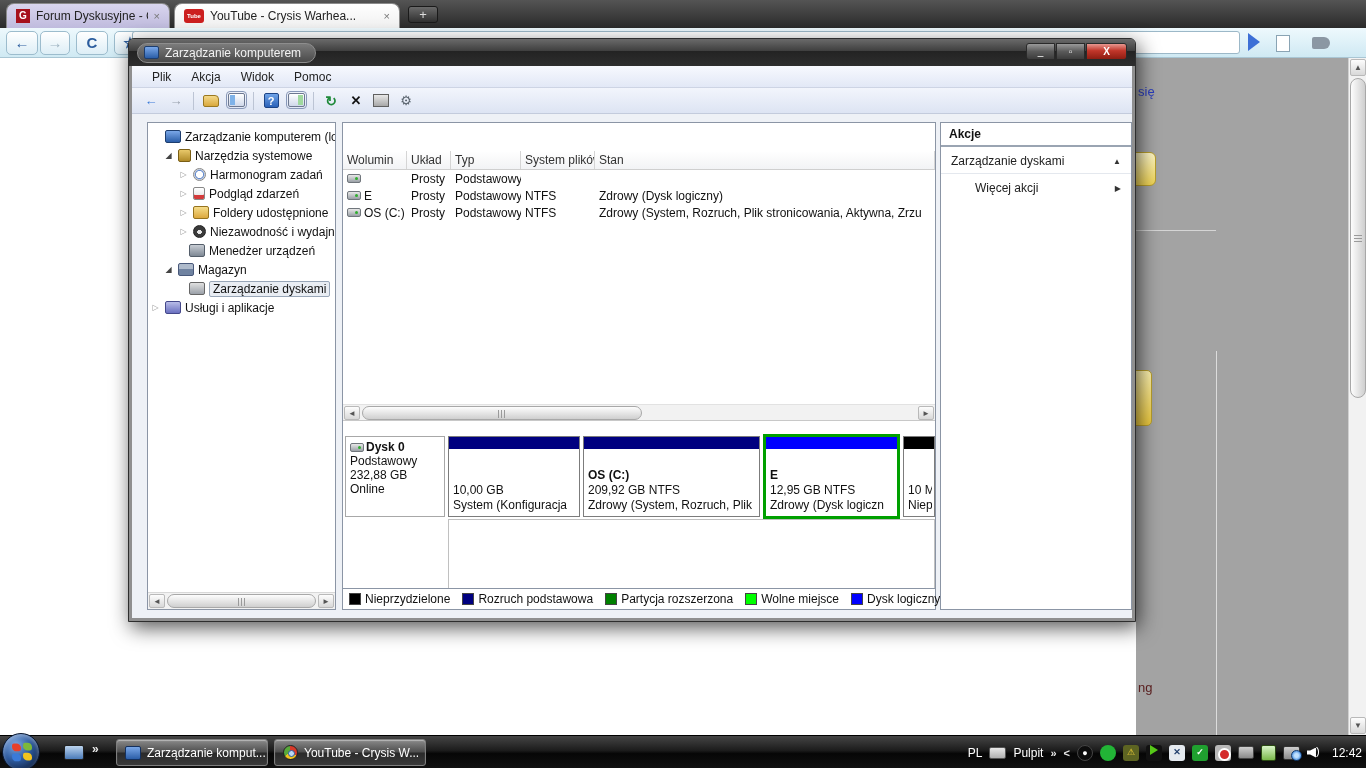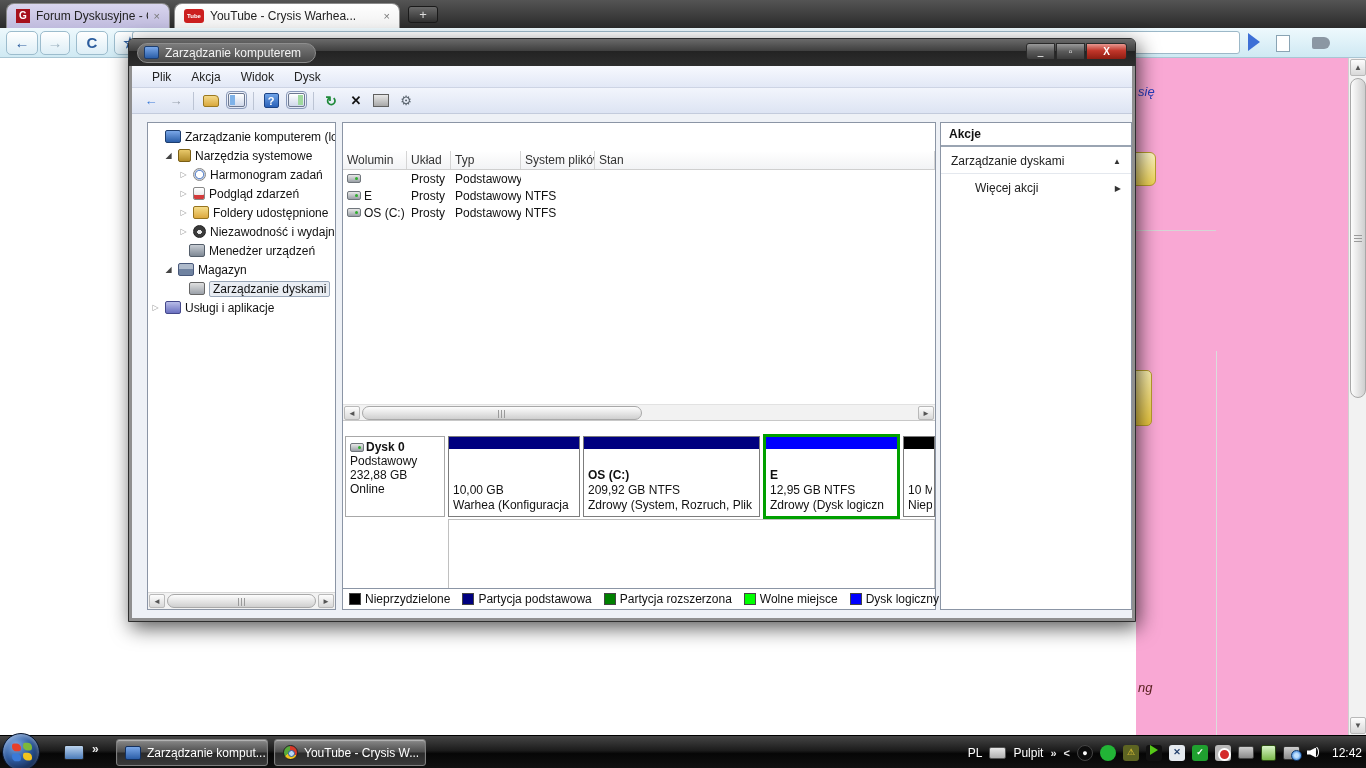--- a/index.html
+++ b/index.html
@@ -35,21 +35,21 @@
     border:1px solid #9cb8c8; border-radius:3px; font-size:12px; color:#333; padding:4px 6px;
     white-space:nowrap; overflow:hidden; z-index:1; }
   .gobtn { position:absolute; left:1248px; top:33px; width:0; height:0; z-index:1;
     border-left:12px solid #3d6fd6; border-top:9px solid transparent; border-bottom:9px solid transparent; }
   .pgicon { position:absolute; left:1276px; top:35px; width:14px; height:17px; background:#fff;
     border:1px solid #8aa4b4; z-index:1; }
   .wricon { position:absolute; left:1312px; top:37px; width:18px; height:12px; background:#8b97a3;
     border-radius:2px 6px 6px 2px; z-index:1; }
 
   .page-left { position:absolute; left:0; top:58px; width:128px; height:677px; background:#fff; }
-  .page-right { position:absolute; left:1136px; top:58px; width:212px; height:677px; background:#f9a8d4; overflow:hidden;font-style:italic; }
+  .page-right { position:absolute; left:1136px; top:58px; width:212px; height:677px; background:#a3a3a3; overflow:hidden; }
   .frag-link { position:absolute; left:2px; top:26px; color:#2a3dbd; font-size:13px; }
   .frag-btn1 { position:absolute; left:-14px; top:94px; width:34px; height:34px; border-radius:6px;
     border:1px solid #b89e2c; background:linear-gradient(#fef6c6,#f0d454); }
   .frag-hr1 { position:absolute; left:0px; top:172px; width:80px; border-top:1px solid #d5d5d5; }
   .frag-btn2 { position:absolute; left:-14px; top:312px; width:30px; height:56px; border-radius:5px;
     border:1px solid #b89e2c; background:linear-gradient(#fdf2b0,#ecc93e); }
   .frag-vline { position:absolute; left:80px; top:293px; width:1px; height:384px; background:#dcdcdc; }
   .frag-ng { position:absolute; left:2px; top:622px; color:#5a2020; font-size:13px; }
 
   .vscroll { position:absolute; left:1348px; top:58px; width:18px; height:677px; background:#f2f2f2;
@@ -290,21 +290,21 @@
         <div class="wbtn">▫</div>
         <div class="wbtn close">X</div>
       </div>
     </div>
 
     <div class="winbody">
       <div class="menubar">
         <span>Plik</span>
         <span>Akcja</span>
         <span>Widok</span>
-        <span>Dysk</span>
+        <span>Pomoc</span>
       </div>
 
       <div class="wtoolbar">
         <span class="tbtn tb-back">←</span>
         <span class="tbtn tb-fwd">→</span>
         <span class="tsep"></span>
         <span class="tbtn"><span class="tb-folder"></span></span>
         <span class="tbtn"><span class="tb-box framed"><i></i></span></span>
         <span class="tsep"></span>
         <span class="tbtn"><span class="tb-help">?</span></span>
@@ -400,29 +400,31 @@
               <div class="c4"></div>
             </div>
             <div class="vrow">
               <div class="c1">
                   <span class="drivico"></span>
                   <span>E</span>
                 </div>
               <div class="c2">Prosty</div>
               <div class="c3">Podstawowy</div>
               <div class="c4">NTFS</div>
+              <div class="c5">Zdrowy (Dysk logiczny)</div>
             </div>
             <div class="vrow">
               <div class="c1">
                   <span class="drivico"></span>
                   <span>OS (C:)</span>
                 </div>
               <div class="c2">Prosty</div>
               <div class="c3">Podstawowy</div>
               <div class="c4">NTFS</div>
+              <div class="c5">Zdrowy (System, Rozruch, Plik stronicowania, Aktywna, Zrzu</div>
             </div>
           </div>
 
           <div class="vol-hscroll">
             <div class="hs-arrow" style="left:1px;">◄</div>
             <div class="hs-thumb" style="left:19px;width:280px;">
                 <div class="hs-grip"></div>
               </div>
             <div class="hs-arrow" style="right:1px;">►</div>
           </div>
@@ -436,21 +438,21 @@
                 </div>
               <div>Podstawowy</div>
               <div>232,88 GB</div>
               <div>Online</div>
             </div>
 
             <div class="dblock" style="left:105px;top:14px;width:132px;height:81px;">
               <div class="dbar bar-navy"></div>
               <div class="dtext">
                 <span>10,00 GB</span><br>
-                <span>Warhea (Konfiguracja</span>
+                <span>System (Konfiguracja</span>
               </div>
             </div>
 
             <div class="dblock" style="left:240px;top:14px;width:177px;height:81px;">
               <div class="dbar bar-navy"></div>
               <div class="dtext">
                 <b>OS  (C:)</b>
                 <span>209,92 GB NTFS</span><br>
                 <span>Zdrowy (System, Rozruch, Plik</span>
               </div>
@@ -476,21 +478,21 @@
             <div class="emptyrow" style="left:105px;top:97px;width:487px;height:84px;"></div>
           </div>
 
           <div class="legend">
             <span class="lg lg0">
                 <span class="lgsq"></span>
                 <span>Nieprzydzielone</span>
               </span>
             <span class="lg lg1">
                 <span class="lgsq"></span>
-                <span>Partycja podstawowa</span>
+                <span>Rozruch podstawowa</span>
               </span>
             <span class="lg lg2">
                 <span class="lgsq"></span>
                 <span>Partycja rozszerzona</span>
               </span>
             <span class="lg lg3">
                 <span class="lgsq"></span>
                 <span>Wolne miejsce</span>
               </span>
             <span class="lg lg4">

